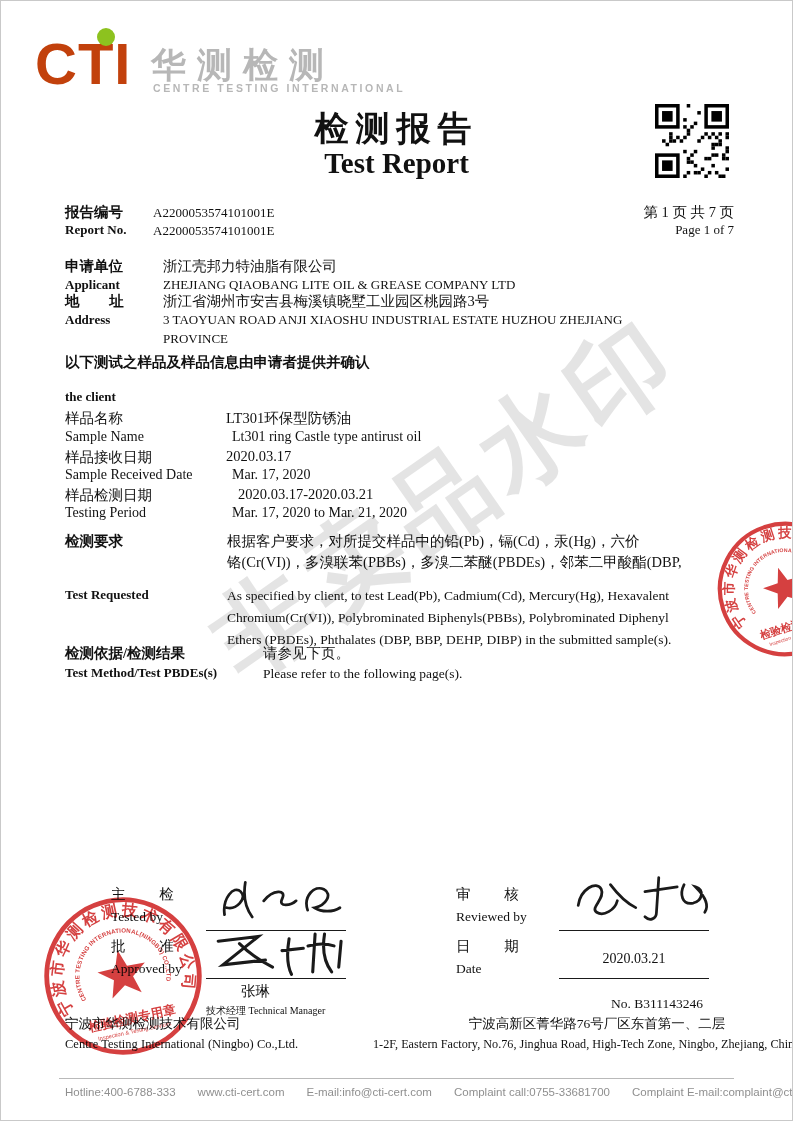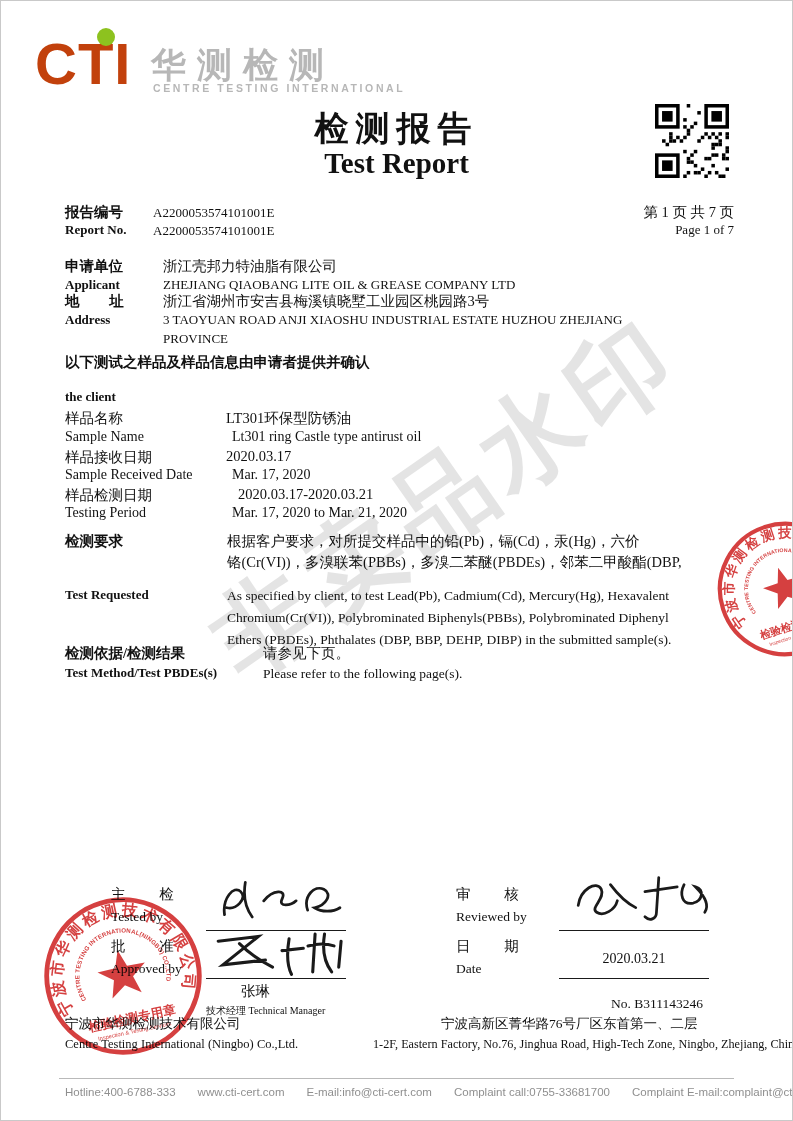--- a/index.html
+++ b/index.html
@@ -204,21 +204,21 @@
   <div class="abs sig" style="left:568px;top:872px">
     <svg width="145" height="52" viewBox="0 0 126 45" fill="none" stroke="#1a1a1a" stroke-width="2.4" stroke-linecap="round">
       <path d="M8 28 C10 14 24 6 28 14 C32 22 18 30 24 34 C30 38 40 32 42 24 M36 10 C42 18 50 26 58 30 M66 16 L94 12 M78 4 L76 34 C76 40 70 42 66 38 M100 10 C96 18 98 28 108 26 C116 24 118 14 110 12 C118 20 122 28 118 34"></path>
     </svg>
   </div>
   <div class="abs" style="left:558px;top:950px;width:150px;text-align:center;font-size:14px">2020.03.21</div>
 
   <div class="abs" style="left:610px;top:995px;font-size:13.5px">No.  B311143246</div>
   <div class="abs cn" style="left:64px;top:1014px;font-size:13.5px">宁波市华测检测技术有限公司</div>
   <div class="abs" style="left:64px;top:1036px;font-size:12.5px">Centre Testing International (Ningbo) Co.,Ltd.</div>
-  <div class="abs" style="left:440px;top:1014px;width:312px;font-size:13.5px">宁波高新区菁华路76号厂区东首第一、二层</div>
+  <div class="abs" style="left:440px;top:1014px;width:312px;text-align:center;font-size:13.5px">宁波高新区菁华路76号厂区东首第一、二层</div>
   <div class="abs" style="left:372px;top:1036px;width:382px;text-align:center;font-size:12.2px">1-2F, Eastern Factory, No.76, Jinghua Road, High-Tech Zone, Ningbo, Zhejiang, China</div>
 
   <div class="abs hr"></div>
   <div class="abs contact">
     <span>Hotline:400-6788-333</span>
     <span>www.cti-cert.com</span>
     <span>E-mail:info@cti-cert.com</span>
     <span>Complaint call:0755-33681700</span>
     <span>Complaint E-mail:complaint@cti-cert.com</span>
   </div>

